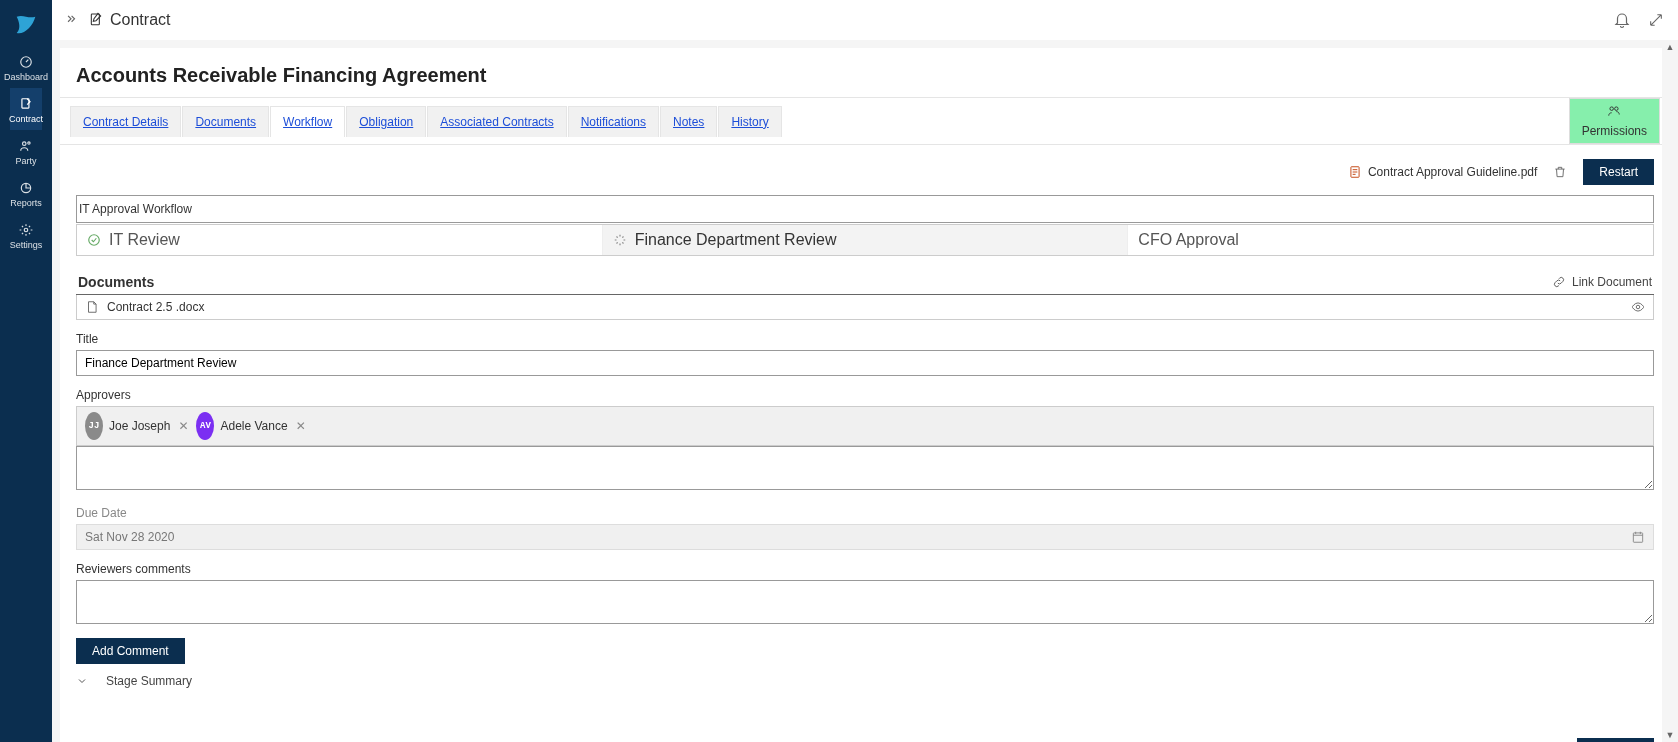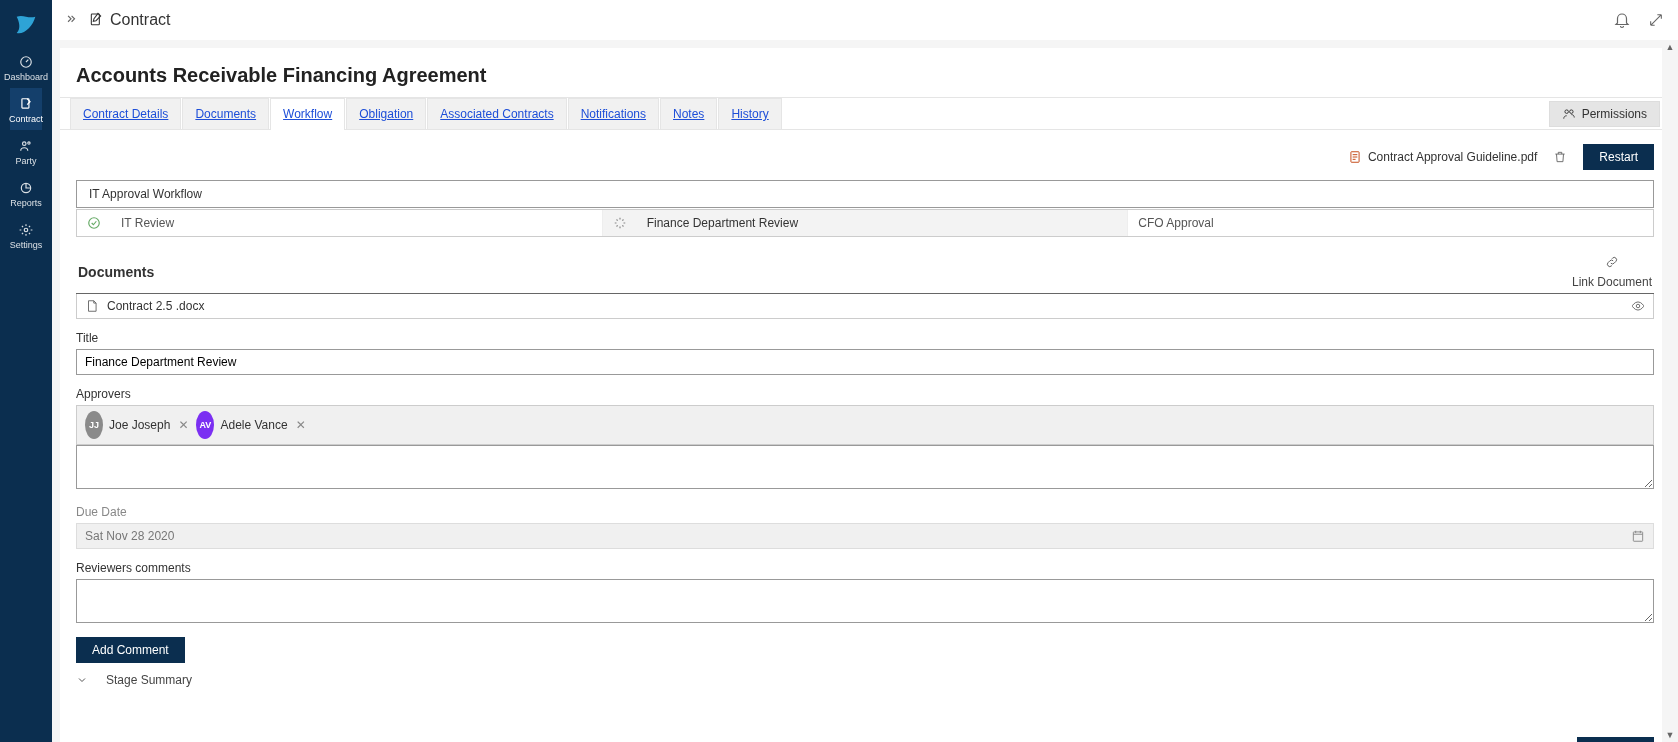--- a/index.html
+++ b/index.html
@@ -25,55 +25,55 @@
   .content-wrap { flex:1; overflow:auto; background: #f5f5f5; padding: 8px 8px 8px 8px; position:relative; }
   .content-card { background: #fff; min-height: 100%; padding: 0; }
   .header-row { padding: 16px 16px 10px; border-bottom: 1px solid #e5e5e5; }
   .header-row h2 { font-size: 20px; font-weight: 600; color: #222; }
 
   .tabs-row { display:flex; align-items:center; padding: 0 10px; border-bottom: 1px solid #e5e5e5; }
   .tab { padding: 8px 12px; font-size: 12px; color: #1d4ed8; background: #f1f1f1; border: 1px solid #e5e5e5; border-bottom: none; margin-right: 1px; cursor:pointer;text-decoration:underline; }
   .tab.active { background: #fff; position:relative; }
   .tab.active::after { content:""; position:absolute; left:0; right:0; bottom:-1px; height:2px; background:#fff; }
   .tabs-spacer { flex:1; }
-  .perm-btn { display:flex; align-items:center; gap:6px; font-size: 12px; padding: 5px 12px; background:#e5e5e5; border:1px solid #ddd; cursor:pointer; }
+  .perm-btn { display:flex; align-items:center; gap:6px; font-size: 12px; padding: 5px 12px; background:#86efac; border:1px solid #ddd; cursor:pointer;flex-direction:column; }
 
   .tab-body { padding: 14px 16px 20px; }
 
   .file-action-row { display:flex; justify-content:flex-end; align-items:center; gap:14px; margin-bottom:10px; }
   .guideline-link { display:flex; align-items:center; gap:6px; font-size:12px; color:#333; cursor:pointer; }
   .guideline-link .pdf-icon { color:#c2410c; }
   .icon-btn-plain { width:18px; height:18px; color:#666; cursor:pointer; display:flex; align-items:center; justify-content:center; }
   .btn-dark { background:#0b2e4f; color:#fff; font-size:12px; padding:6px 16px; border:none; cursor:pointer; }
 
-  .workflow-name { border:1px solid #999; padding: 6px 12px; font-size:12px; margin-bottom: 2px; }
+  .workflow-name { border:1px solid #999; padding: 6px 2px; font-size:12px; margin-bottom: 2px; }
 
   .stages { display:flex; border:1px solid #ccc; margin-top:-1px; }
-  .stage { flex:1; display:flex; align-items:center; gap:20px; padding:6px 10px; font-size:12px; color:#555; border-right:1px solid #eee; }
+  .stage { flex:1; display:flex; align-items:center; gap:8px; padding:6px 10px; font-size:16px; color:#555; border-right:1px solid #eee; }
   .stage:last-child { border-right:none; }
   .stage.done { color:#555; }
   .stage.active { background:#f3f3f3; color:#333; }
   .stage .stage-ic { width:14px; height:14px; display:flex; align-items:center; justify-content:center; color:#888; }
 
   .section-bar { display:flex; align-items:center; margin-top:14px; border-bottom:1px solid #666; padding: 4px 2px; }
   .section-bar h3 { font-size:14px; font-weight:600; }
-  .section-bar .right { margin-left:auto; display:flex; align-items:center; gap:6px; font-size:12px; color:#444; cursor:pointer;flex-direction:column; }
+  .section-bar .right { margin-left:auto; display:flex; align-items:center; gap:6px; font-size:12px; color:#444; cursor:pointer; }
 
   .doc-row { display:flex; align-items:center; gap:8px; border:1px solid #ccc; border-top:none; padding:5px 8px; font-size:12px; }
   .doc-row .doc-actions { margin-left:auto; color:#666; cursor:pointer; display:flex; align-items:center; }
 
   .field-label { font-size:12px; color:#333; margin-top:12px; margin-bottom:4px; display:block; }
   .text-input { width:100%; border:1px solid #999; padding:5px 8px; font-size:12px; }
   .text-area { width:100%; border:1px solid #999; padding:5px 8px; font-size:12px; min-height:44px; resize:vertical; }
   .date-row { display:flex; align-items:center; background:#f0f0f0; border:1px solid #ddd; padding:5px 8px; font-size:12px; color:#777; }
   .date-row .cal-ic { margin-left:auto; color:#888; }
 
   .chips-row { display:flex; align-items:center; gap:8px; background:#f0f0f0; border:1px solid #ccc; padding:5px 8px; }
   .chip { display:flex; align-items:center; gap:6px; font-size:12px; color:#333; }
-  .avatar { width:18px; height:28px; border-radius:50%; color:#fff; font-size:9px; display:flex; align-items:center; justify-content:center; font-weight:600; }
+  .avatar { width:18px; height:28px; border-radius:50%; color:#fff; font-size:9px; display:flex; align-items:center; justify-content:center; font-weight:600;font-family:Liberation Mono, monospace; }
   .avatar.jj { background:#8a8a8a; }
   .avatar.av { background:#7b2ff2; }
   .chip .x { color:#888; cursor:pointer; margin-left:2px; font-size:12px; }
 
   .summary-row { display:flex; align-items:center; gap:18px; font-size:12px; color:#444; margin-top:10px; cursor:pointer; }
   .footer-actions { display:flex; justify-content:flex-end; gap:22px; align-items:center; padding: 30px 16px 16px; }
 
   
   .right-scroll { position:absolute; right:0; top:0; bottom:0; width:16px; background:#f5f5f5; display:flex; flex-direction:column; align-items:center; }
   .right-scroll .arrow { font-size:9px; color:#666; cursor:pointer; padding:2px 0; }

